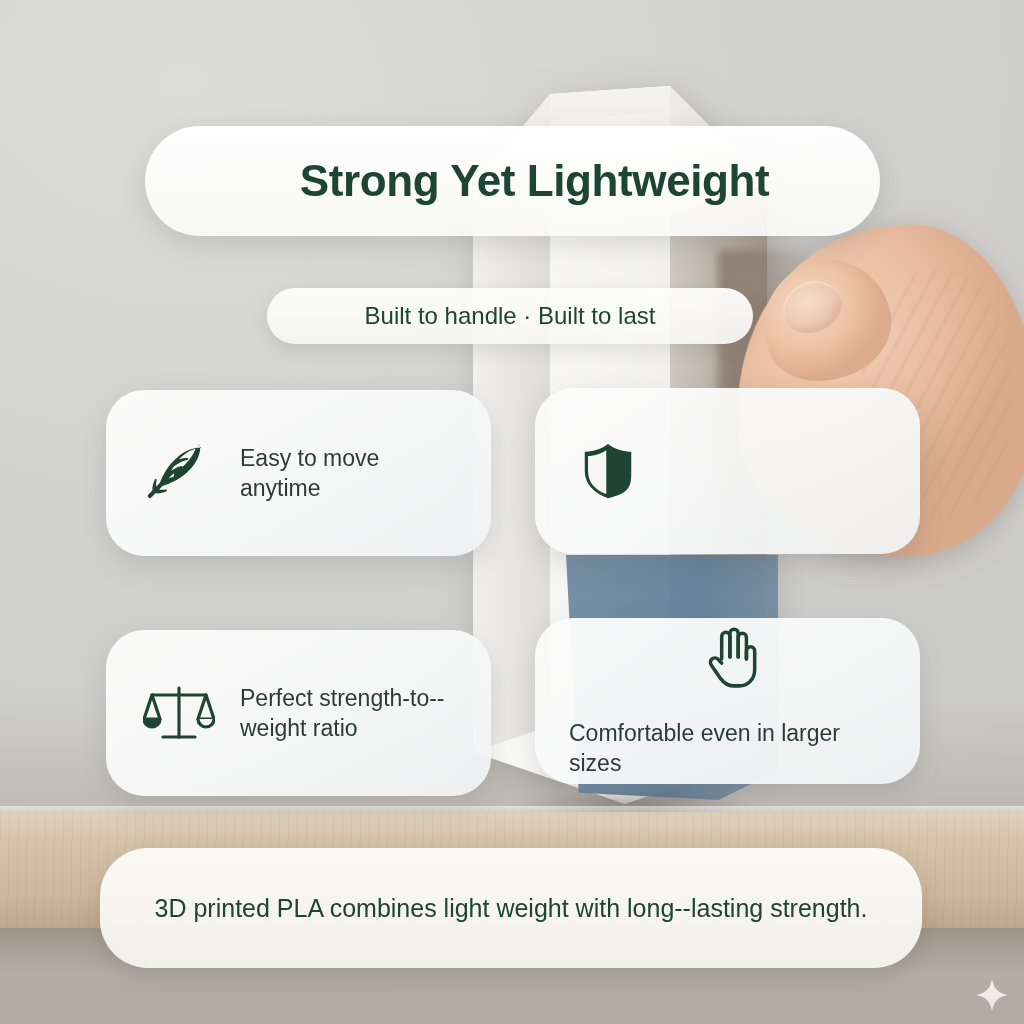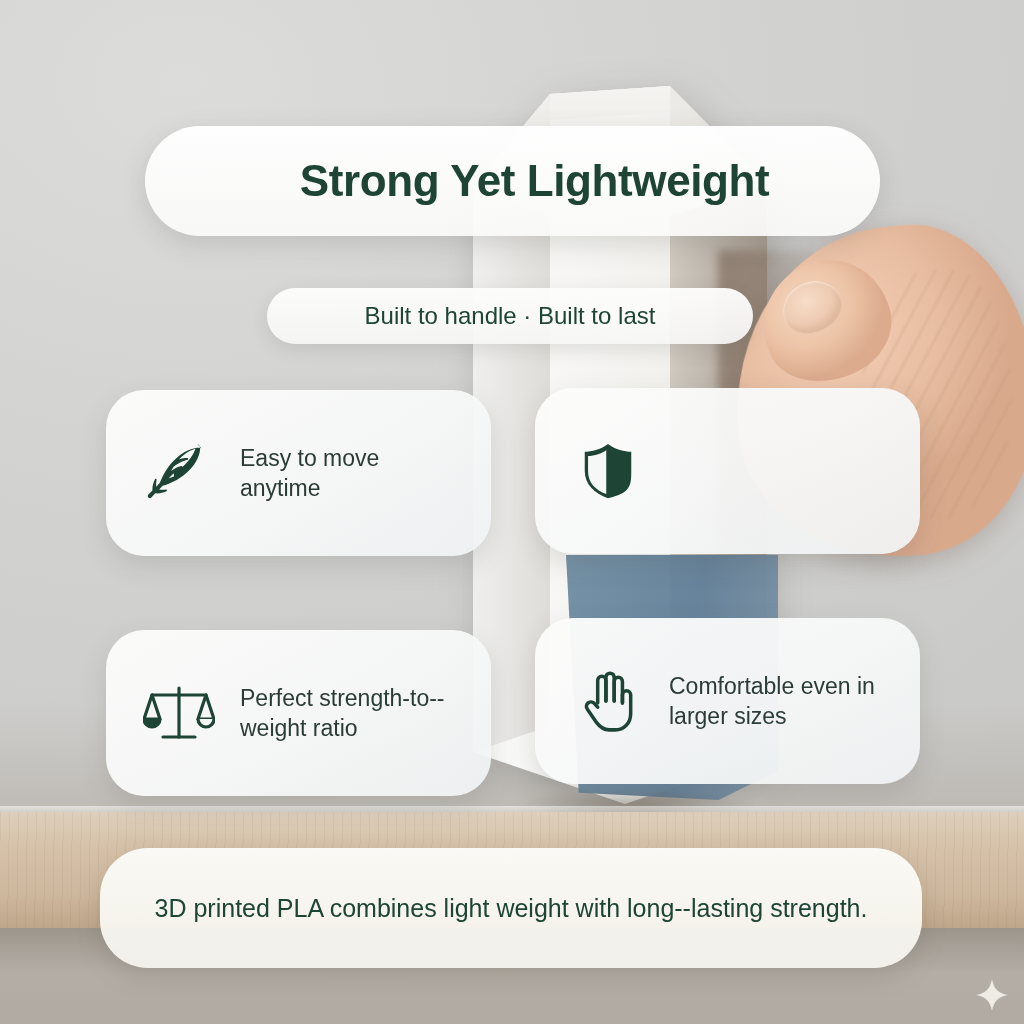--- a/index.html
+++ b/index.html
@@ -150,21 +150,21 @@
     border-radius:38px;
     background:linear-gradient(150deg, rgba(252,252,251,.97) 0%, rgba(247,248,248,.95) 55%, rgba(240,243,244,.93) 100%);
     box-shadow:0 10px 26px rgba(85,82,76,.17);
     display:flex; align-items:center;
     padding:0 26px 0 34px;
     gap:22px;
   }
   .card.c1 { left:106px; top:390px; }
   .card.c2 { left:535px; top:388px; }
   .card.c3 { left:106px; top:616px;margin-top:14px; }
-  .card.c4 { left:535px; top:618px; }
+  .card.c4 { left:535px; top:618px;flex-direction:column; }
 
   .card-icon {
     flex:0 0 auto; width:78px; height:78px;
     display:flex; align-items:center; justify-content:center;
     color:#1d4434;
   }
   .card-text {
     font-size:23px; line-height:1.32; color:#2b3c36;
   }
 

